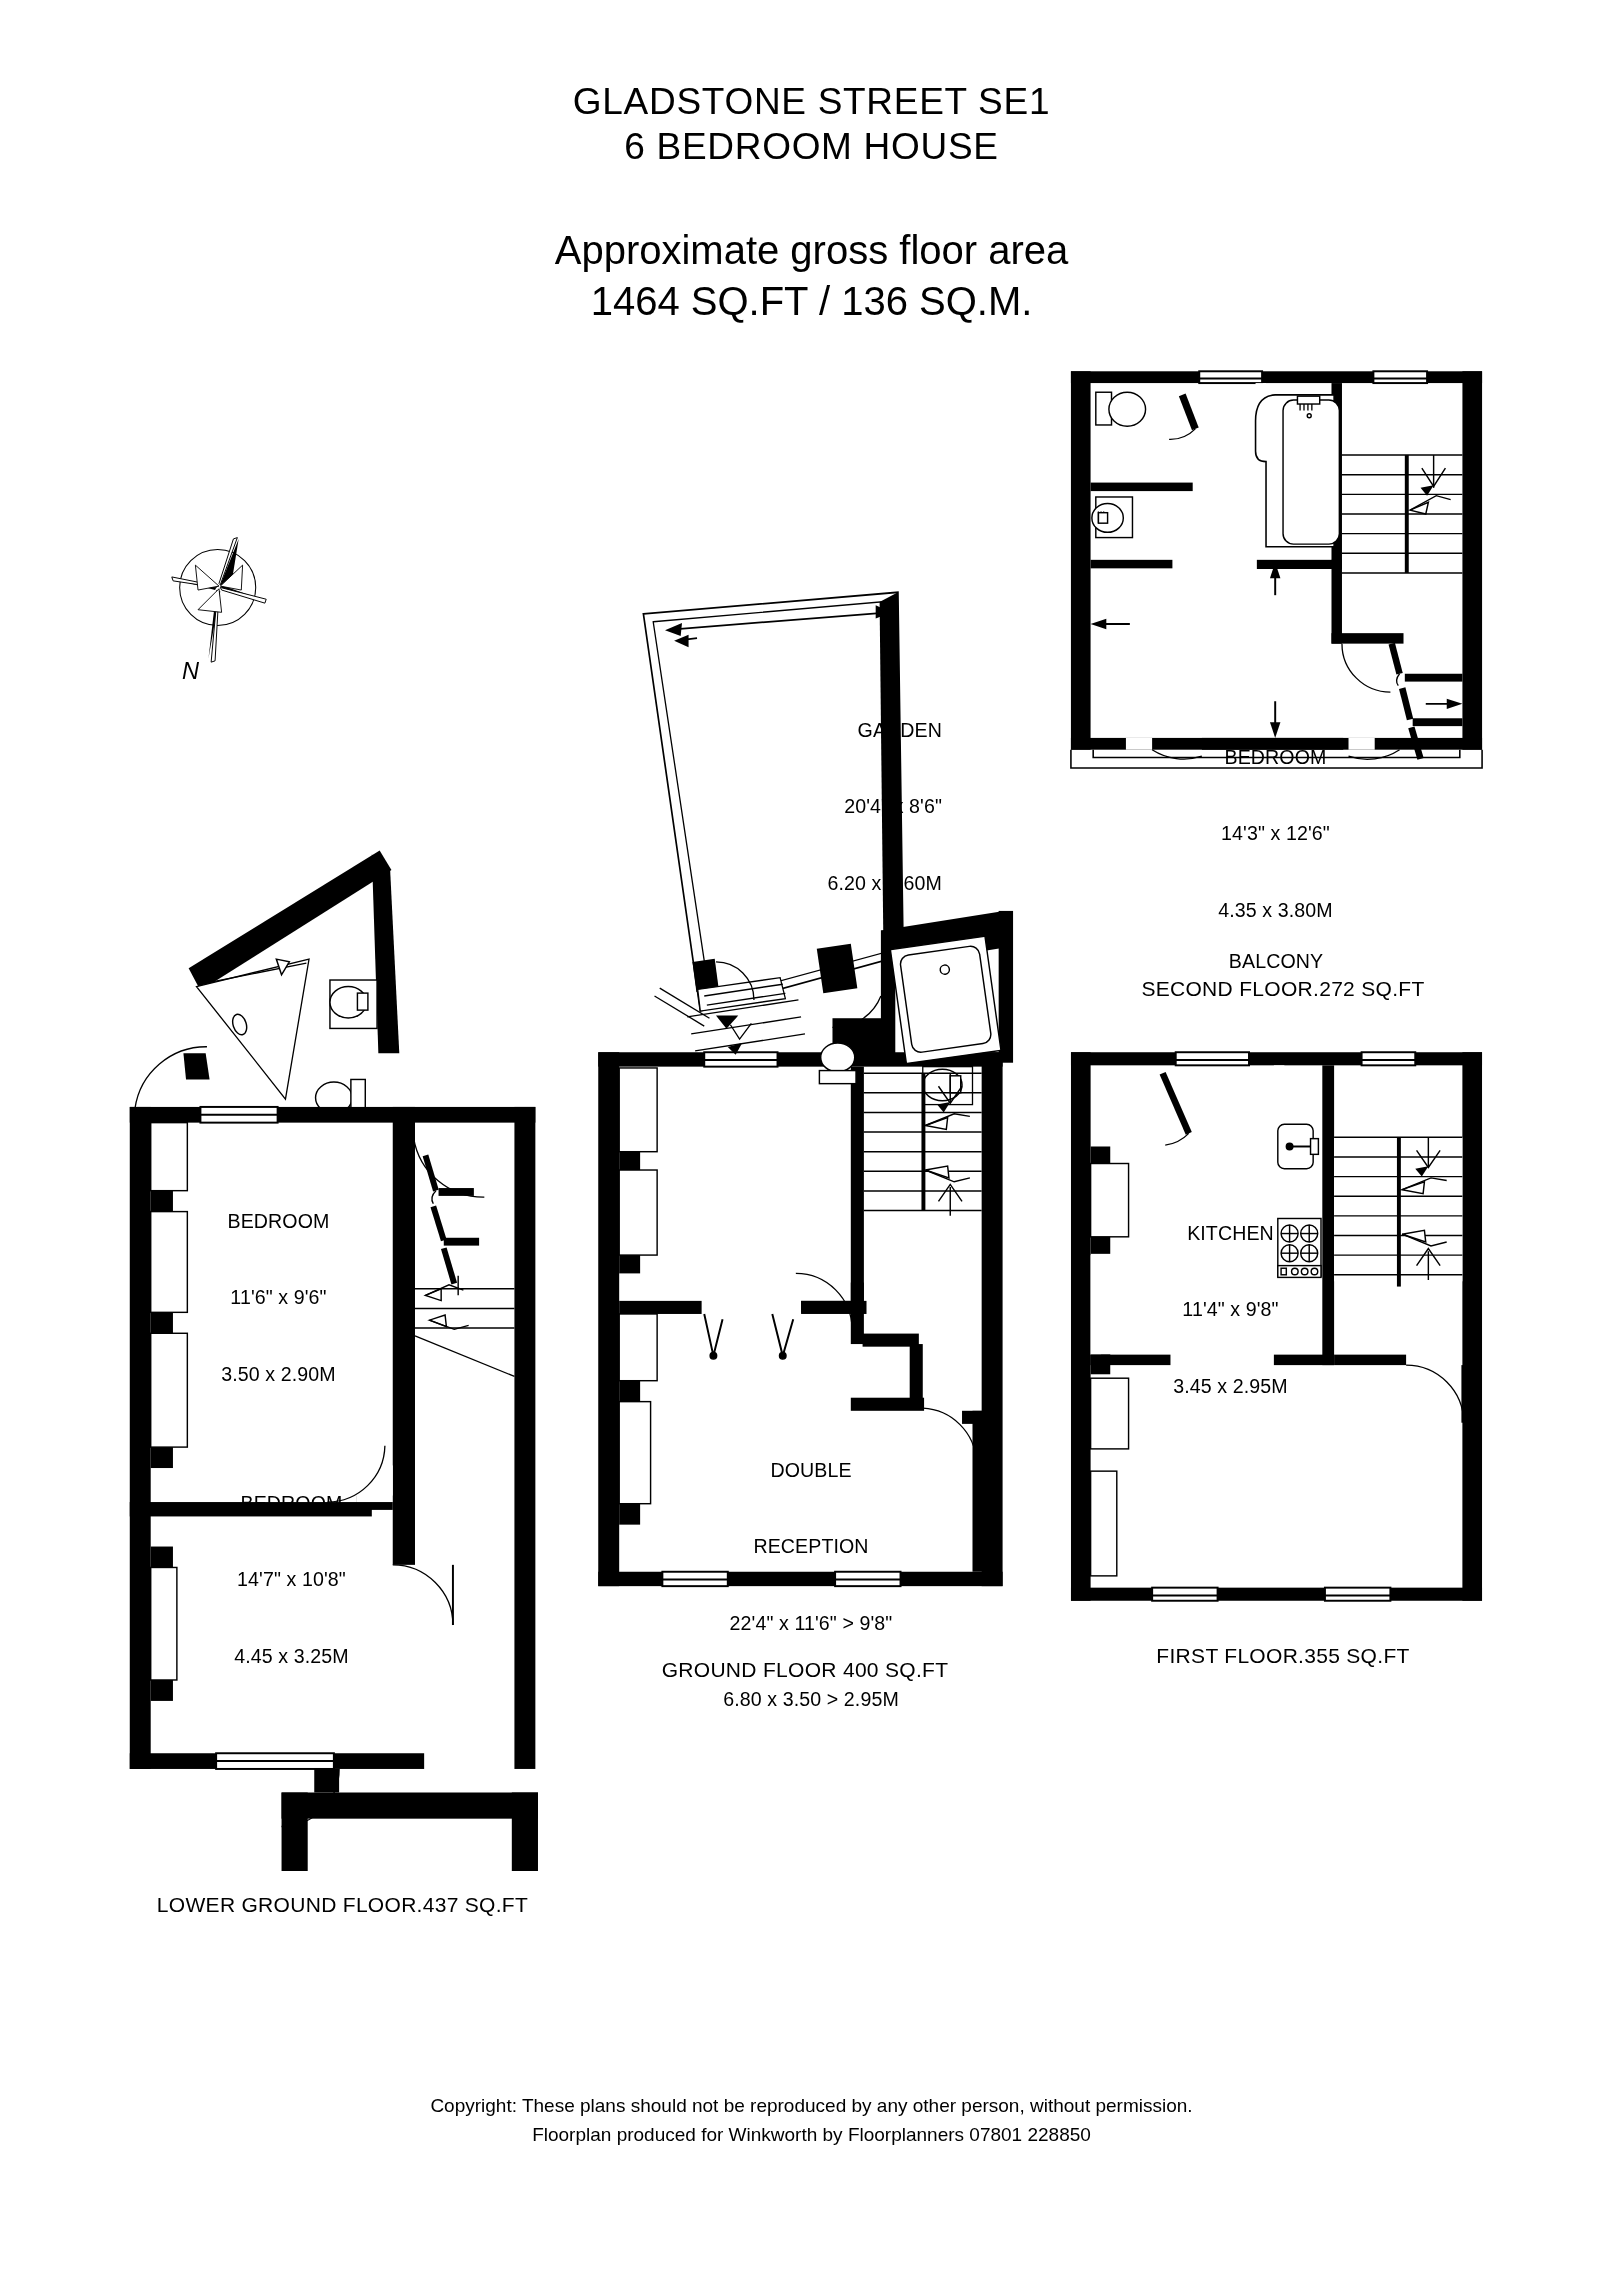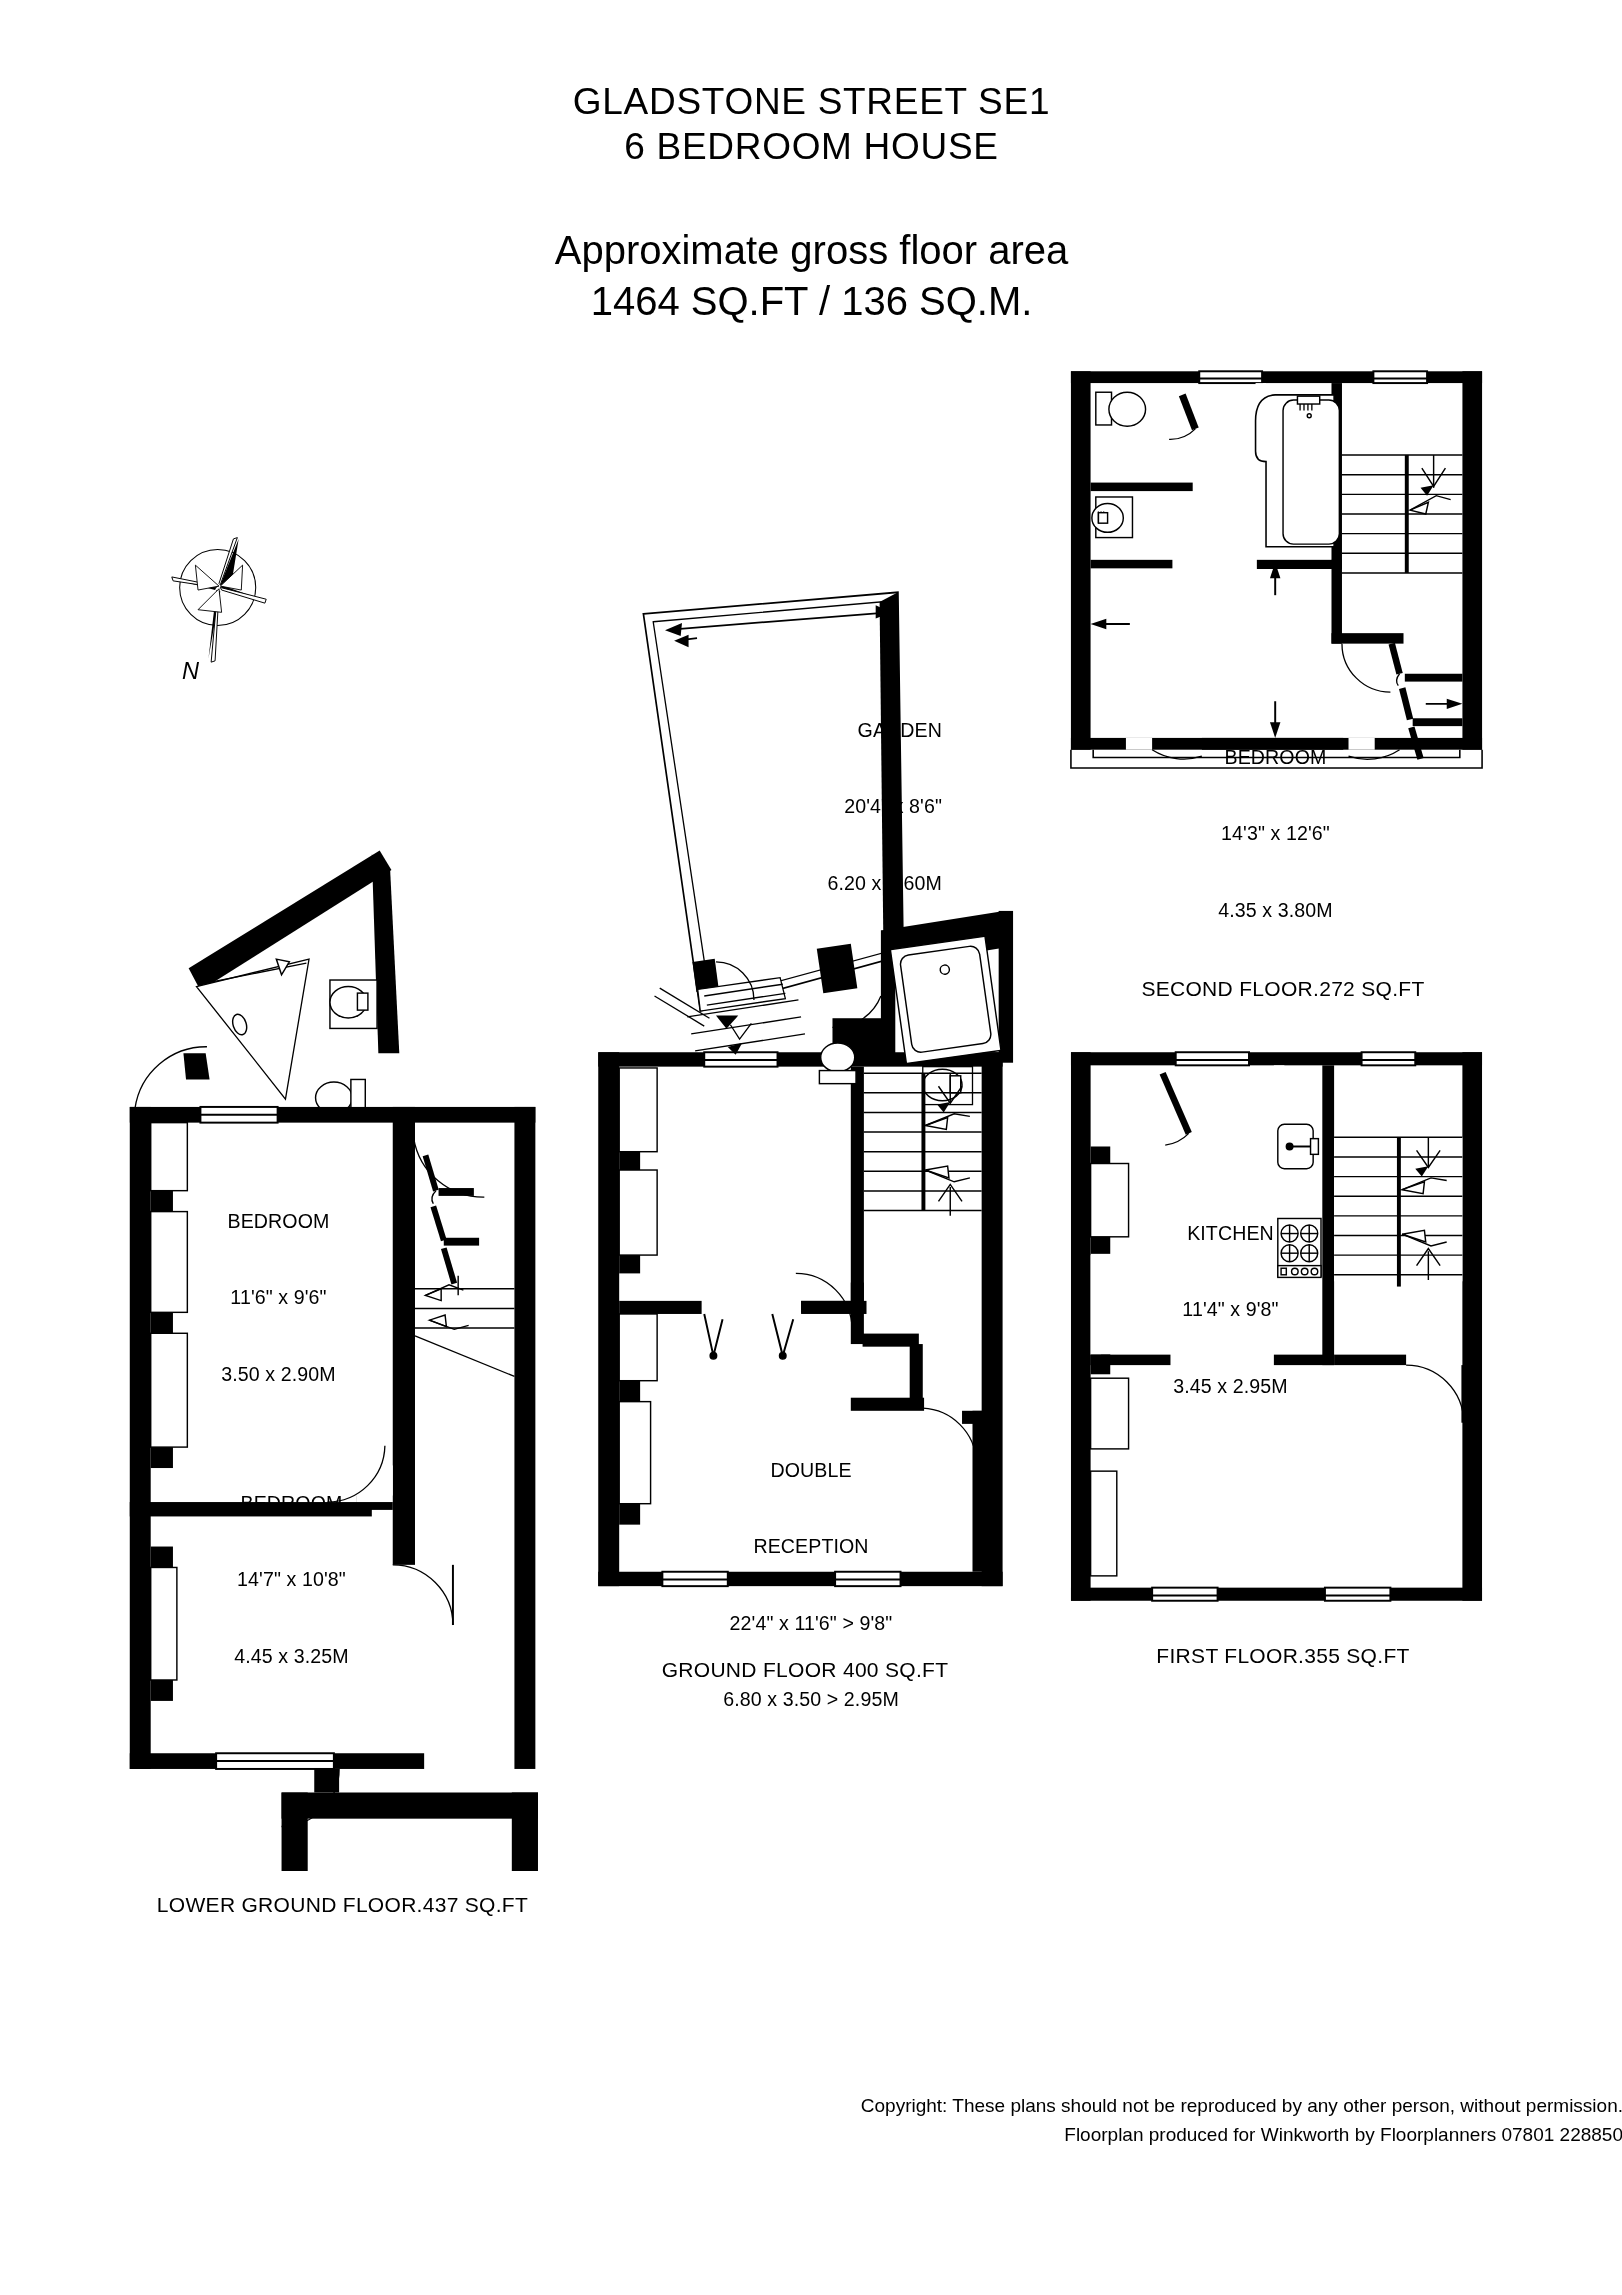--- a/index.html
+++ b/index.html
@@ -37,21 +37,21 @@
     line-height:1.30;
     white-space:pre;
     letter-spacing:0.1px;
   }
   .lbl.caption{font-size:21px;letter-spacing:0.3px;}
   .lbl-row{display:block;}
 
   
   .footer{
     position:absolute;left:0;right:0;top:2091px;
-    text-align:right;font-size:19px;line-height:1.55;
+    text-align:center;font-size:19px;line-height:1.55;
   }
 
   
   .compass{position:absolute;left:160px;top:527px;width:118px;height:170px;}
   .compass .n{
     position:absolute;left:22px;top:131px;font-size:23.6px;font-style:italic;
     font-family:"Liberation Sans",sans-serif;
   }
 </style>
 </head>
@@ -175,20 +175,23 @@
       <path d="M40 586 L40 598 L600 598 L600 586"></path>
       <path d="M130 586 A90 90 0 0 0 206 596" stroke-width="2"></path>
       <path d="M430 586 A90 90 0 0 1 352 596" stroke-width="2" transform="translate(78,0)"></path>
     </g>
   </svg>
 
   <div class="lbl" style="left:1171px;top:694px;width:209px;">
     <span class="lbl-row">BEDROOM</span>
     <span class="lbl-row">14'3" x 12'6"</span>
     <span class="lbl-row">4.35 x 3.80M</span>
+  </div>
+  <div class="lbl" style="left:1165px;top:898px;width:222px;">
+    <span class="lbl-row">BALCONY</span>
   </div>
   <div class="lbl caption" style="left:1080px;top:975px;width:406px;">SECOND FLOOR.272 SQ.FT</div>
 
   <svg class="plan" style="left:1067px;top:1047px;" width="419" height="576" viewBox="0 0 640 880">
     <g fill="#000">
       <rect x="6" y="8" width="628" height="20"></rect>
       <rect x="6" y="8" width="30" height="838"></rect>
       <rect x="604" y="8" width="30" height="838"></rect>
       <rect x="6" y="826" width="628" height="20"></rect>
 

